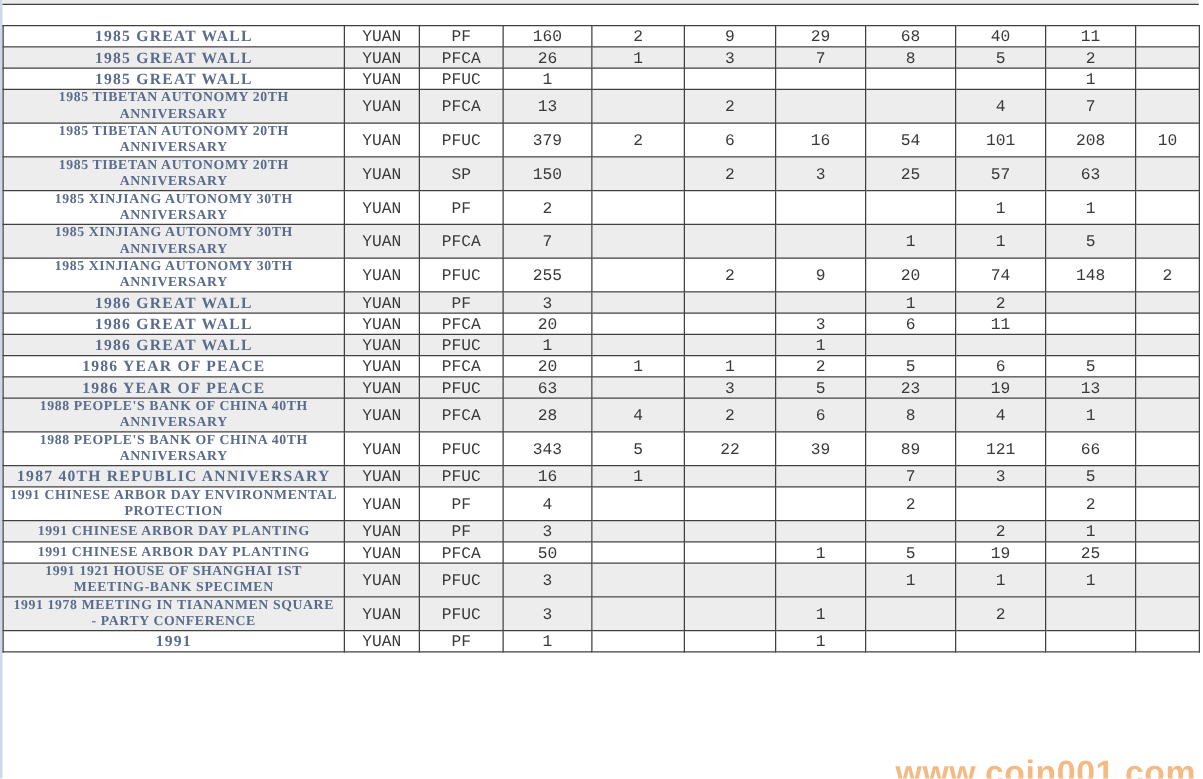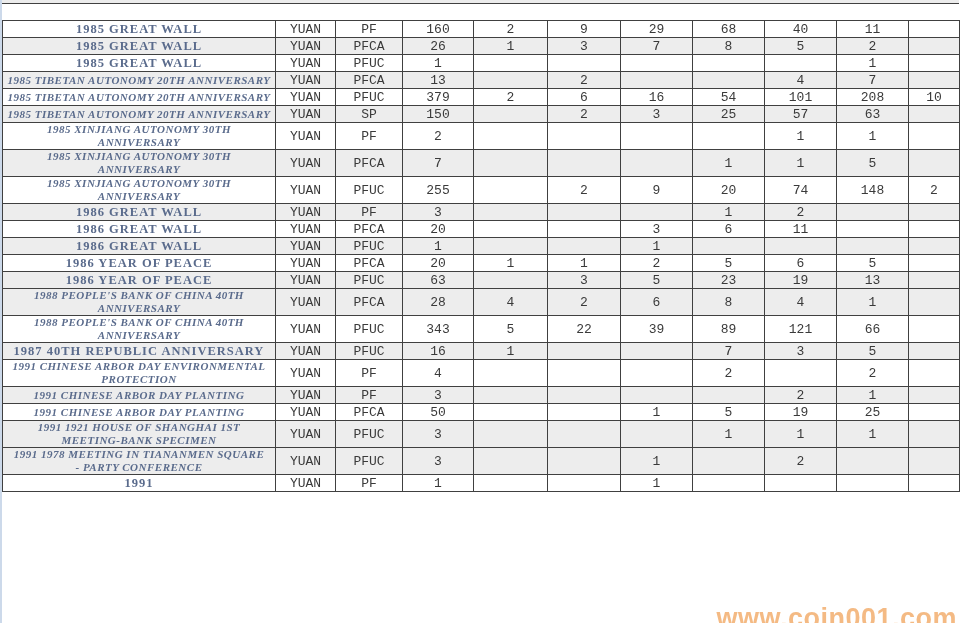--- a/index.html
+++ b/index.html
@@ -39,21 +39,21 @@
   td.name{
     font-family:"Liberation Serif",serif;
     font-weight:bold;
     font-size:12.5px;
     letter-spacing:1px;
     line-height:13px;
     color:var(--name-color,#5a6b8c);
     white-space:pre-line;
     padding:1px 2px;
   }
-  td.name.small{font-size:11px;letter-spacing:0.5px;font-style:italic;}
+  td.name.small{font-size:11px;letter-spacing:0.5px;}
   td.mono{
     font-family:"Liberation Mono",monospace;
     font-size:13px;
     line-height:15px;
     color:var(--value-color,#3a3a3a);
   }
   .watermark{
     position:absolute;
     right:5px;top:603px;
     font-family:"Liberation Sans",sans-serif;

